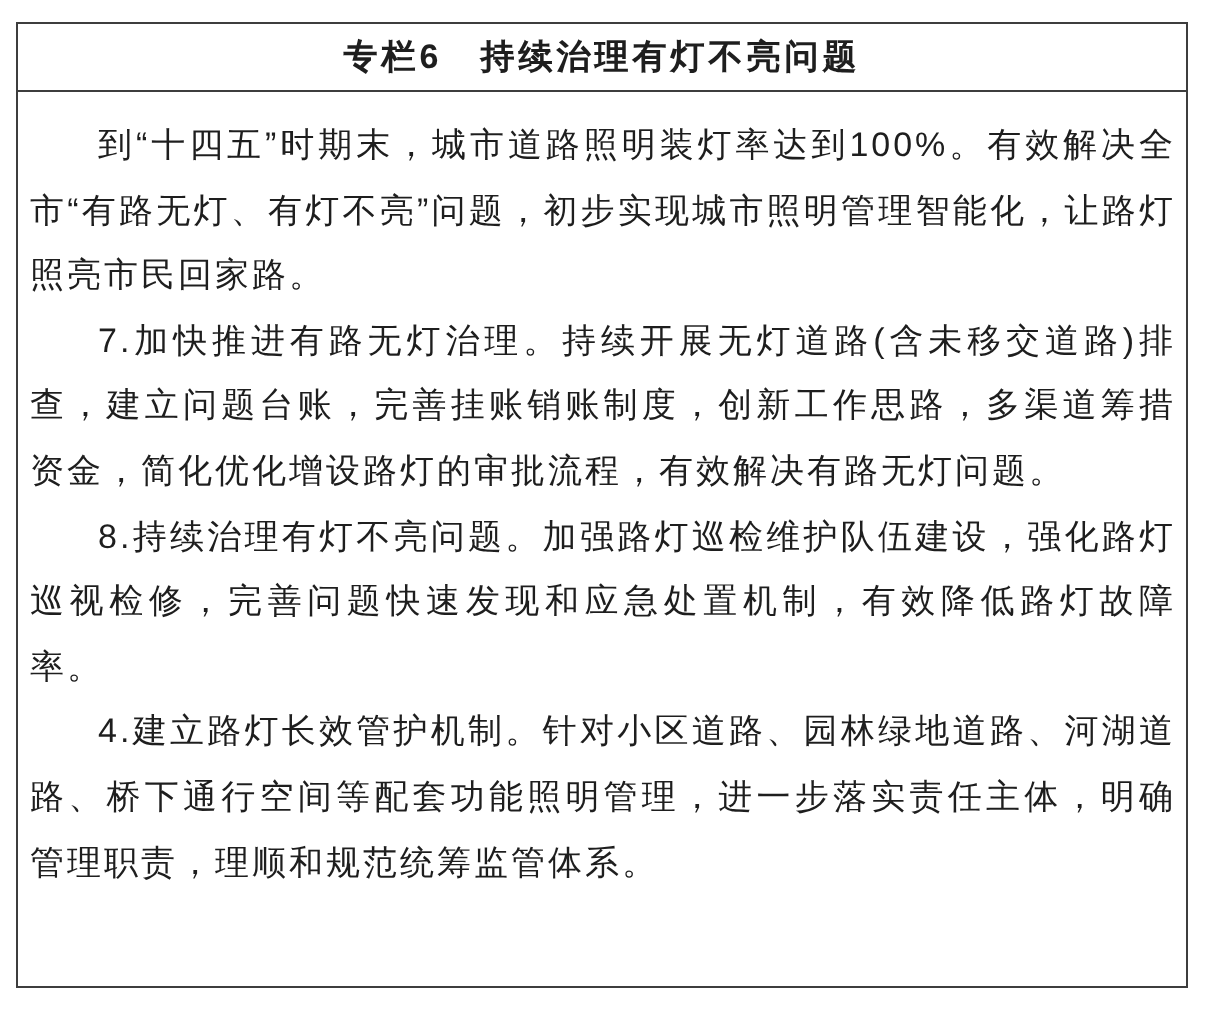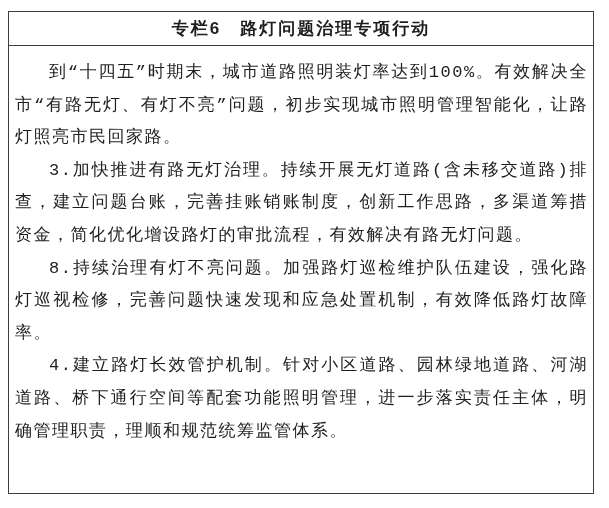--- a/index.html
+++ b/index.html
@@ -42,29 +42,29 @@
   }
   .para {
     margin: 0;
     text-indent: 2em;
     font-size: 17px;
     line-height: 32.6px;
     letter-spacing: 1.5px;
     color: #1e1e1e;
     text-align: justify;
     text-justify: inter-character;
-    font-family: Liberation Mono, monospace;
+    font-family: Liberation Sans, sans-serif;
   }
 </style>
 </head>
 <body>
 
 <div class="page">
   <div class="panel">
-    <div class="panel-title">专栏6　路灯问题治理专项行动</div>
+    <div class="panel-title">专栏6　持续治理有灯不亮问题</div>
     <div class="panel-body">
       <p class="para">到“十四五”时期末，城市道路照明装灯率达到100%。有效解决全市“有路无灯、有灯不亮”问题，初步实现城市照明管理智能化，让路灯照亮市民回家路。</p>
-      <p class="para">3.加快推进有路无灯治理。持续开展无灯道路(含未移交道路)排查，建立问题台账，完善挂账销账制度，创新工作思路，多渠道筹措资金，简化优化增设路灯的审批流程，有效解决有路无灯问题。</p>
+      <p class="para">7.加快推进有路无灯治理。持续开展无灯道路(含未移交道路)排查，建立问题台账，完善挂账销账制度，创新工作思路，多渠道筹措资金，简化优化增设路灯的审批流程，有效解决有路无灯问题。</p>
       <p class="para">8.持续治理有灯不亮问题。加强路灯巡检维护队伍建设，强化路灯巡视检修，完善问题快速发现和应急处置机制，有效降低路灯故障率。</p>
       <p class="para">4.建立路灯长效管护机制。针对小区道路、园林绿地道路、河湖道路、桥下通行空间等配套功能照明管理，进一步落实责任主体，明确管理职责，理顺和规范统筹监管体系。</p>
     </div>
   </div>
 </div>
 
 </body></html>

